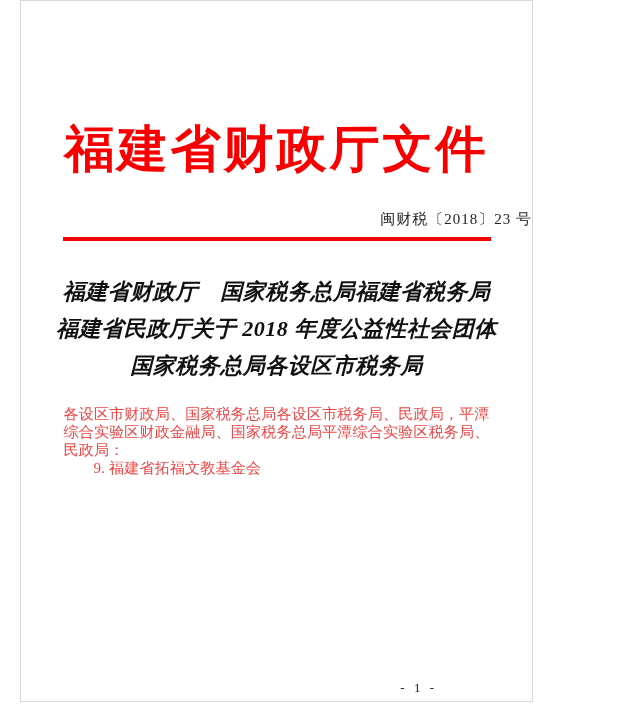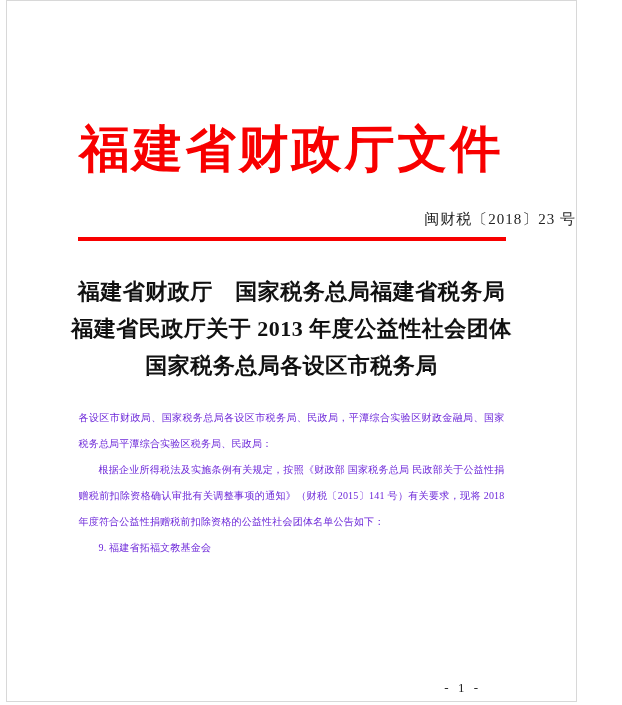--- a/index.html
+++ b/index.html
@@ -9,23 +9,23 @@
   }
   body {
     width: 622px;
     height: 705px;
     overflow: hidden;
     font-family: "Liberation Serif", "DejaVu Serif", serif;
     color: #1a1a1a;
   }
   .page {
     box-sizing: border-box;
-    width: 571px;
+    width: 513px;
     height: 702px;
-    margin-left: 6px;
+    margin-left: 20px;
     margin-top: 0;
     background: #ffffff;
     border: 1px solid #d8d8d8;
     position: relative;
     overflow: hidden;
   }
   .doc-header {
     margin: 120px 0 0 0;
     text-align: center;
     color: #f80000;
@@ -50,27 +50,28 @@
     margin: 9px auto 0 auto;
   }
   .doc-title {
     margin-top: 32px;
     text-align: center;
     font-weight: bold;
     color: #111111;
     font-size: 22px;
     line-height: 37px;
     letter-spacing: 0.5px;
+    font-style: italic;
   }
   .body-text {
     width: 426px;
     margin: 21px auto 0 auto;
-    font-size: 10px;
-    line-height: 26px;
-    color: #6d28d9;
+    font-size: 15px;
+    line-height: 18px;
+    color: #ef4444;
     text-align: justify;
     letter-spacing: 0.2px;
   }
   .body-text p {
     margin: 0;
     padding: 0;
   }
   .indent {
     text-indent: 2em;
   }
@@ -90,25 +91,24 @@
 <div class="page">
 
   <h1 class="doc-header">福建省财政厅文件</h1>
 
   <div class="doc-number">闽财税〔2018〕23 号</div>
 
   <div class="red-rule"></div>
 
   <div class="doc-title">
     <div>福建省财政厅　国家税务总局福建省税务局</div>
-    <div>福建省民政厅关于 2013 年度公益性社会团体</div>
+    <div>福建省民政厅关于 2018 年度公益性社会团体</div>
     <div>国家税务总局各设区市税务局</div>
   </div>
 
   <div class="body-text">
     <p>各设区市财政局、国家税务总局各设区市税务局、民政局，平潭综合实验区财政金融局、国家税务总局平潭综合实验区税务局、民政局：</p>
-    <p class="indent">根据企业所得税法及实施条例有关规定，按照《财政部 国家税务总局 民政部关于公益性捐赠税前扣除资格确认审批有关调整事项的通知》（财税〔2015〕141 号）有关要求，现将 2018 年度符合公益性捐赠税前扣除资格的公益性社会团体名单公告如下：</p>
     <p class="indent">9. 福建省拓福文教基金会</p>
   </div>
 
   <div class="page-number">- 1 -</div>
 
 </div>
 
 </body></html>

